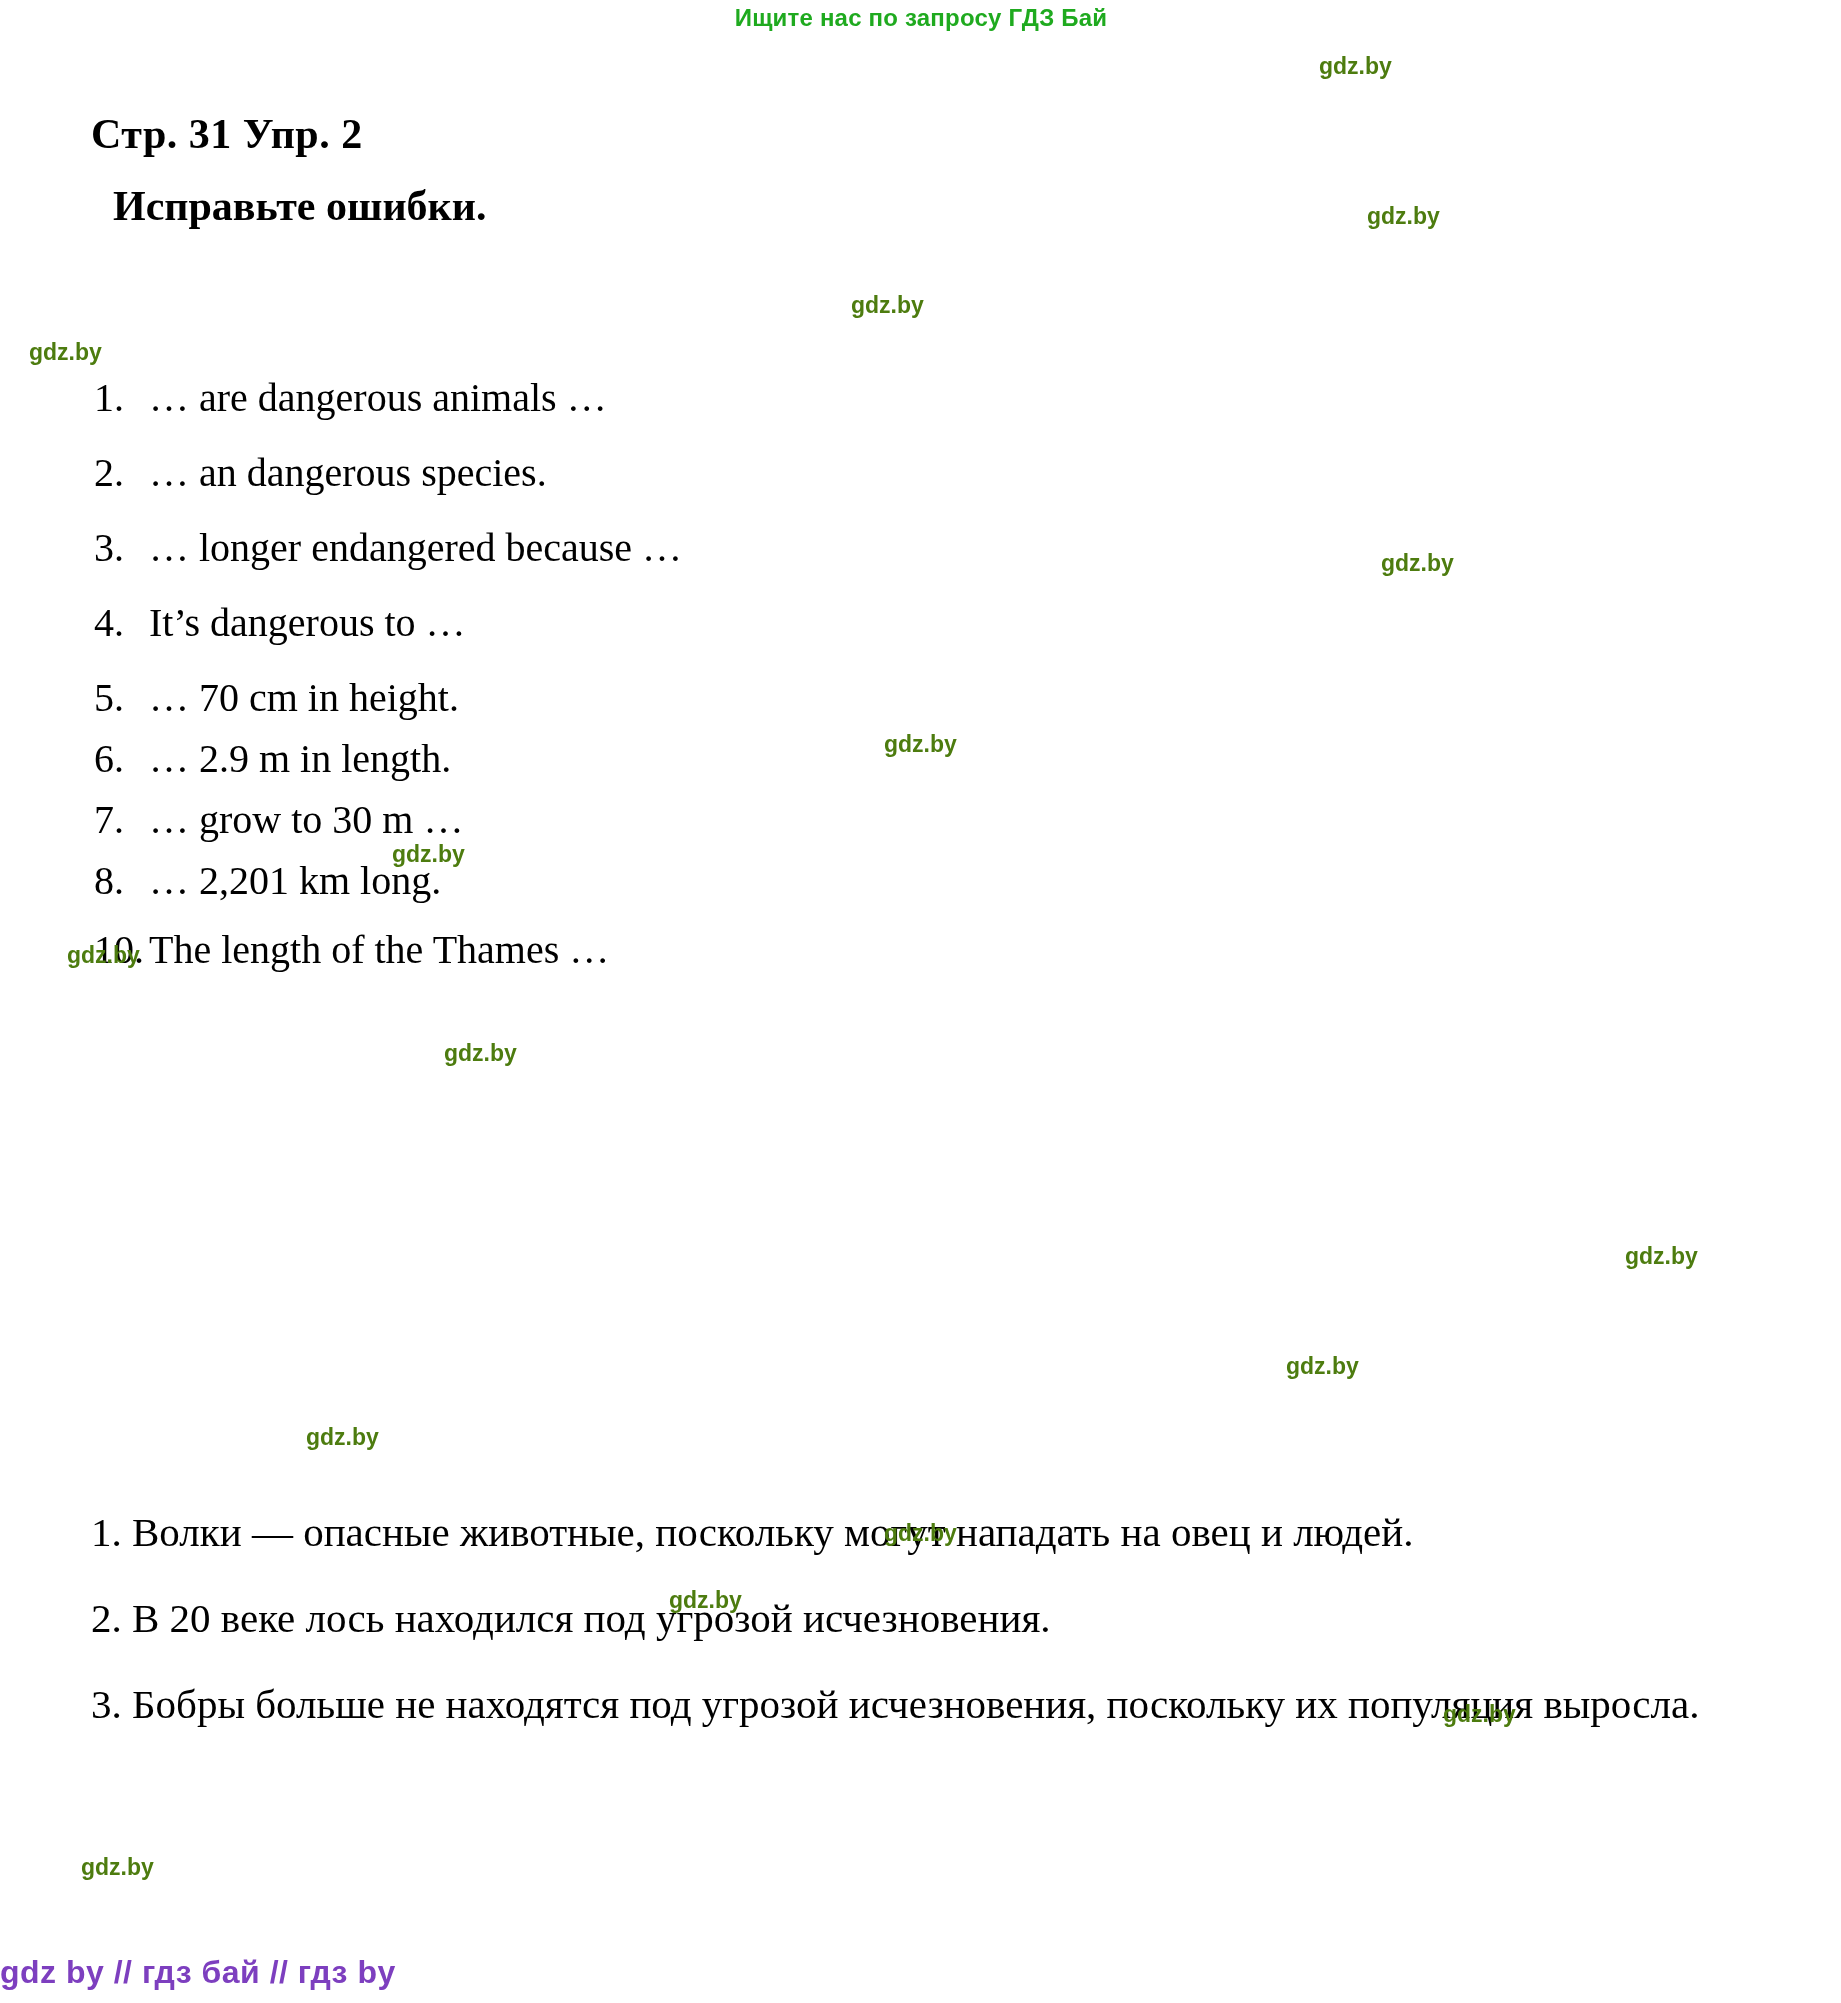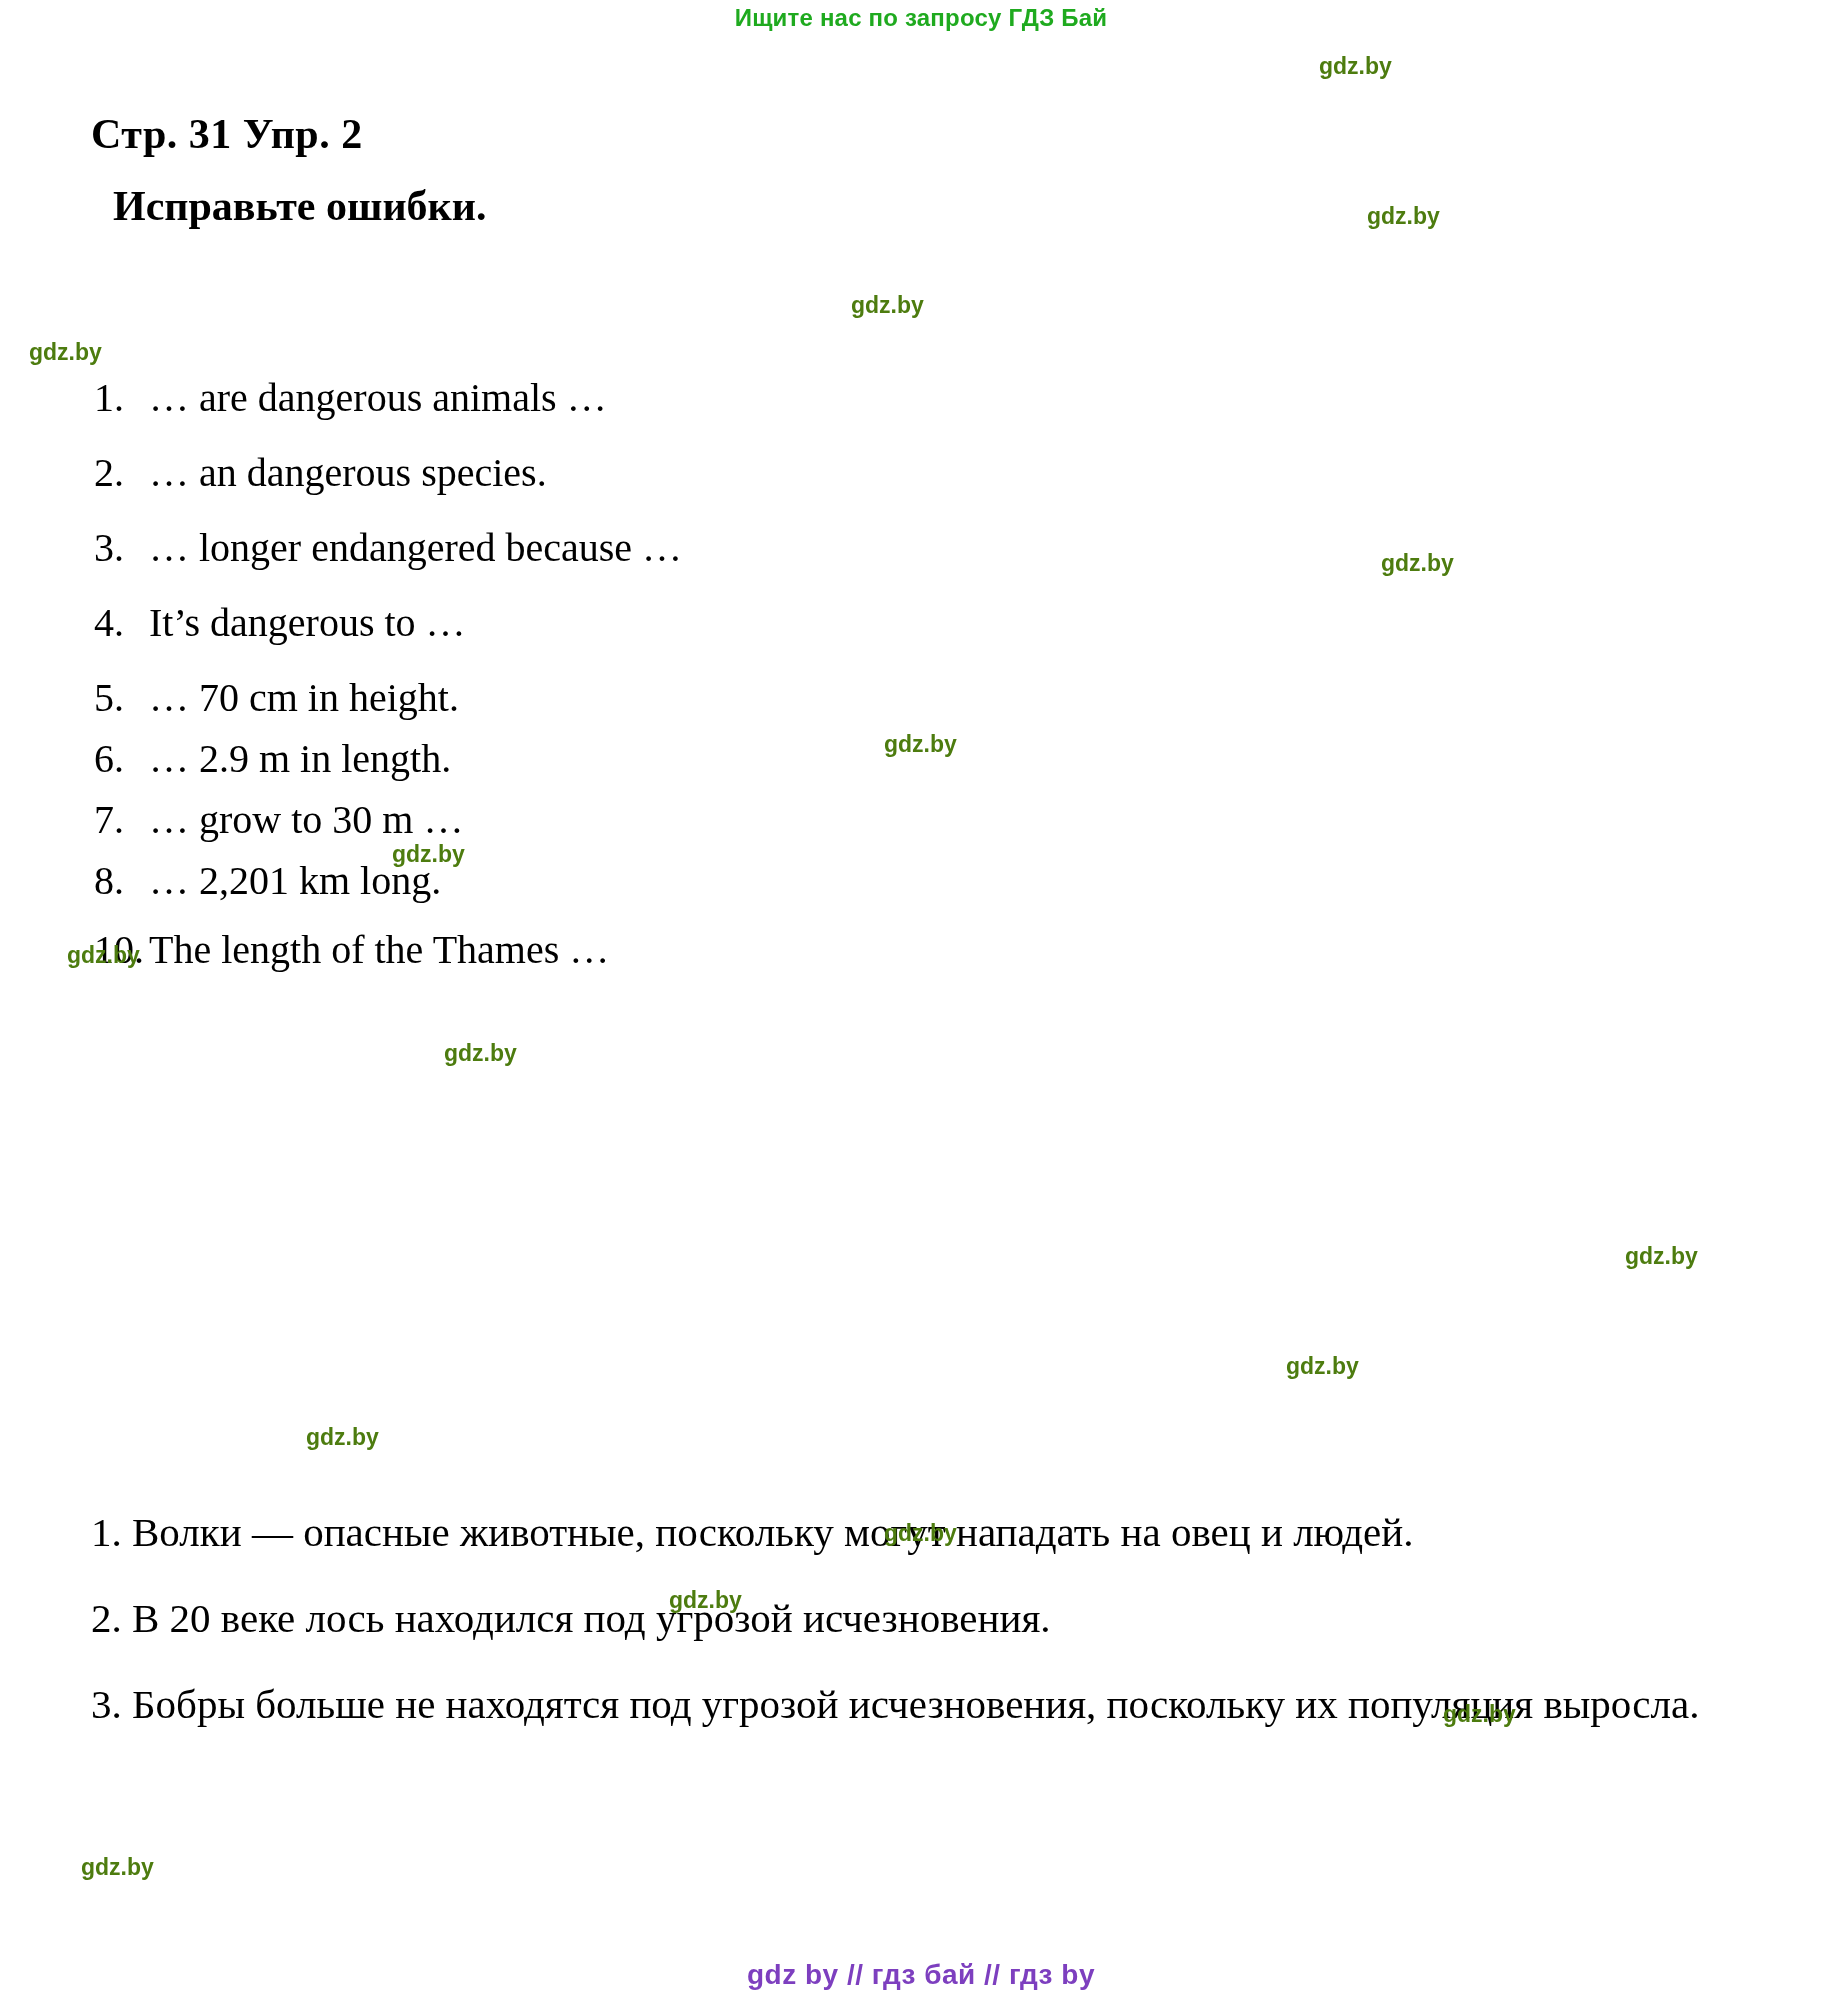--- a/index.html
+++ b/index.html
@@ -95,24 +95,24 @@
     white-space: nowrap;
     pointer-events: none;
     text-align: right;
   }
   
   .footer {
     position: absolute;
     left: 0;
     bottom: 13.4px;
     width: 100%;
-    text-align: center;
+    text-align: left;
     font-family: "Liberation Sans", sans-serif;
     font-weight: bold;
-    font-size: 28px;
+    font-size: 32px;
     color: #7d3fbf;
     letter-spacing: 0.5px;
   }
 </style>
 </head>
 <body>
 
 <div class="page">
 
   <div class="top-banner">Ищите нас по запросу ГДЗ Бай</div>

